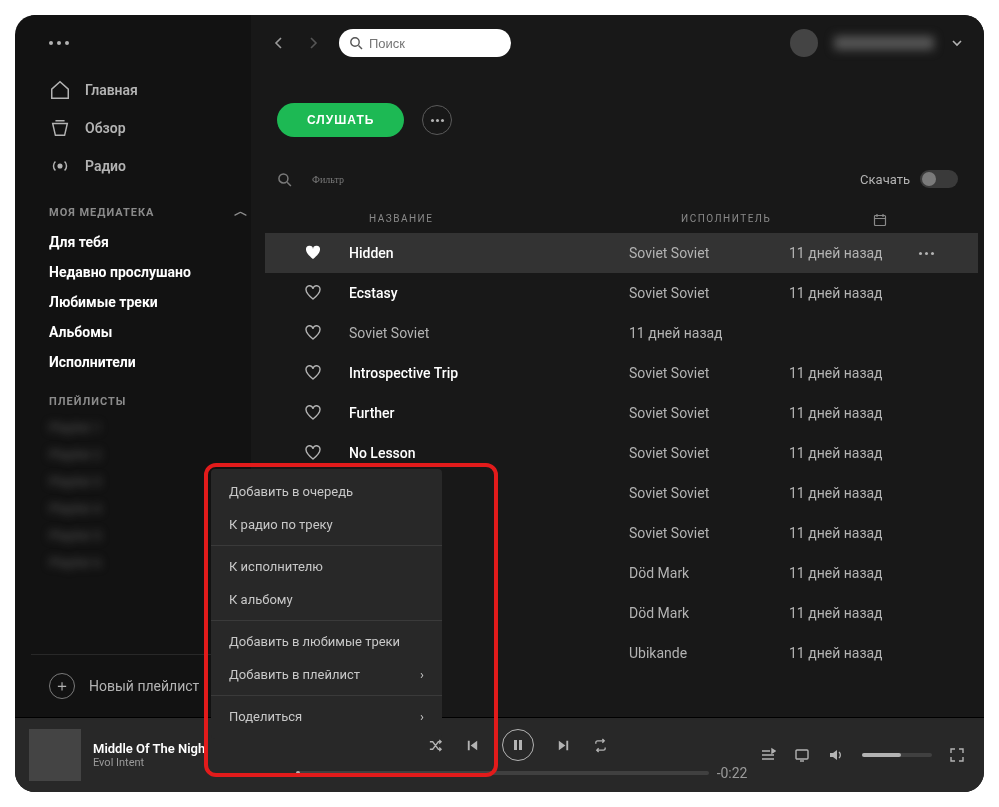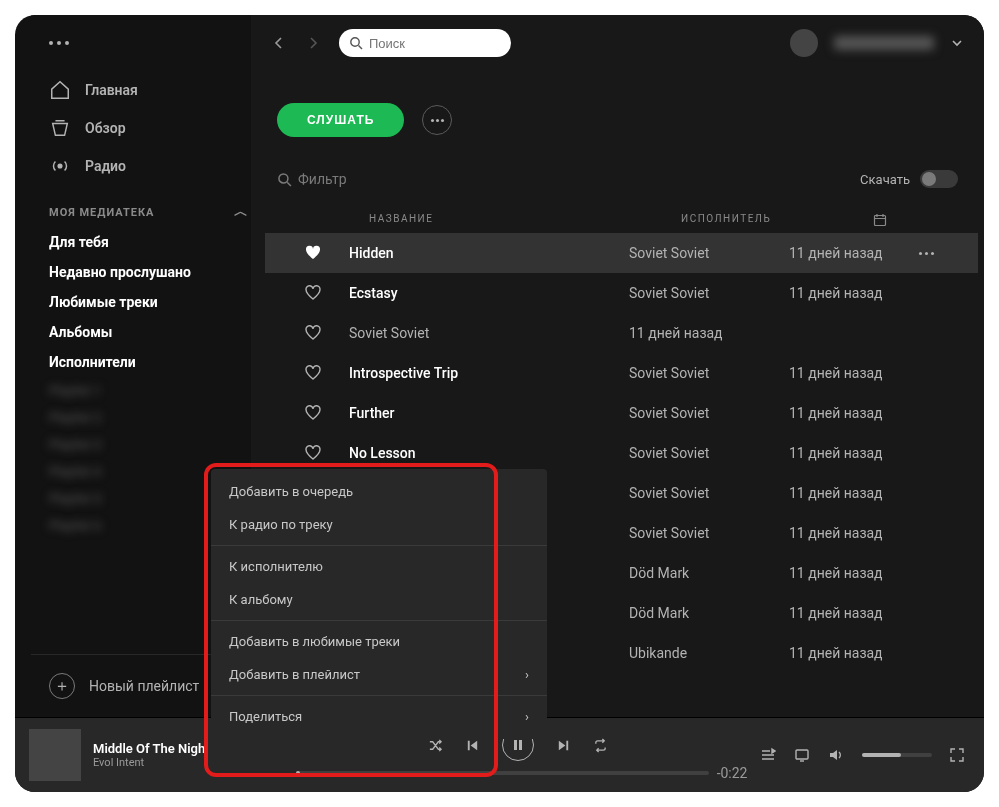--- a/index.html
+++ b/index.html
@@ -25,21 +25,21 @@
 .search input { border: none; outline: none; background: none; font-size: 13px; flex: 1; }
 .userbox { margin-left: auto; display: flex; align-items: center; gap: 16px; }
 .avatar { width: 28px; height: 28px; border-radius: 50%; background: #444; }
 .uname { filter: blur(5px); color: #bbb; font-size: 13px; font-weight: 600; width: 100px; height: 14px; background: #555; border-radius: 3px; }
 .chevdown { width: 14px; height: 14px; }
 .listen-row { position: absolute; top: 88px; left: 26px; display: flex; align-items: center; gap: 18px; }
 .listen-btn { background: #1db954; color: #fff; border: none; border-radius: 20px; padding: 10px 30px; font-size: 12px; font-weight: 700; letter-spacing: 1px; cursor: pointer; }
 .more-circ { width: 30px; height: 30px; border: 1px solid #5a5a5a; border-radius: 50%; display: flex; align-items: center; justify-content: center; gap: 2px; cursor: pointer; }
 .more-circ span { width: 3px; height: 3px; border-radius: 50%; background: #b3b3b3; }
 .filter-row { position: absolute; top: 155px; left: 26px; right: 26px; display: flex; align-items: center; justify-content: space-between; }
-.filter-left { display: flex; align-items: center; gap: 6px; color: #7a7a7a; font-size: 14px; }
+.filter-left { display: flex; align-items: center; gap: 20px; color: #7a7a7a; font-size: 10px; font-family: Liberation Serif, serif; }
 .dl-right { display: flex; align-items: center; gap: 10px; font-size: 13px; color: #b3b3b3; }
 .toggle { width: 38px; height: 18px; border-radius: 10px; background: #3a3a3a; position: relative; }
 .toggle .knob { position: absolute; top: 2px; left: 2px; width: 14px; height: 14px; border-radius: 50%; background: #7a7a7a; }
 .thead { position: absolute; top: 198px; left: 26px; right: 6px; display: grid; grid-template-columns: 60px 280px 160px 130px 40px; font-size: 10px; letter-spacing: 1.5px; color: #8a8a8a; font-weight: 400; padding-bottom: 6px; gap: 32px; }
 .tbody { position: absolute; top: 218px; left: 14px; right: 6px; bottom: 0; overflow: hidden; }
 .row { display: grid; grid-template-columns: 72px 280px 160px 130px 40px; align-items: center; height: 40px; font-size: 14px; color: #b3b3b3; padding-left: 12px; }
 .row .title { color: #fff; font-weight: 500; }
 .row .artist { color: #b3b3b3; }
 .row.sel { background: #333; }
 .row.sel .heart { color: #fff; }
@@ -54,21 +54,21 @@
 .np .meta .a { color: #9a9a9a; font-size: 11px; }
 .center { flex: 1; display: flex; flex-direction: column; align-items: center; gap: 4px; }
 .ctrls { display: flex; align-items: center; gap: 22px; color: #b3b3b3; }
 .ctrls .play { width: 32px; height: 32px; border: 1px solid #b3b3b3; border-radius: 50%; display: flex; align-items: center; justify-content: center; }
 .prog { display: flex; align-items: center; gap: 8px; width: 460px; color: #9a9a9a; font-size: 14px; }
 .prog .bar { flex: 1; height: 4px; background: #404040; border-radius: 2px; position: relative; }
 .prog .bar .fill { position: absolute; left: 0; top: 0; bottom: 0; width: 1%; background: #b3b3b3; border-radius: 2px; }
 .right { display: flex; align-items: center; gap: 18px; padding-right: 20px; color: #b3b3b3; }
 .vol { width: 70px; height: 4px; background: #404040; border-radius: 2px; position: relative; }
 .vol .vfill { position: absolute; left: 0; top: 0; bottom: 0; width: 55%; background: #b3b3b3; border-radius: 2px; }
-.ctx { position: absolute; top: 454px; left: 196px; width: 336px; background: #282828; border-radius: 4px; font-size: 13px; padding: 6px 0; z-index: 50; }
+.ctx { position: absolute; top: 454px; left: 196px; width: 231px; background: #282828; border-radius: 4px; font-size: 13px; padding: 6px 0; z-index: 50; }
 .ctx .ci { padding: 9px 18px; color: #c8c8c8; display: flex; align-items: center; justify-content: space-between; cursor: pointer; }
 .ctx .div { height: 1px; background: #3a3a3a; margin: 4px 0; }
 .redbox { position: absolute; top: 448px; left: 189px; width: 294px; height: 314px; border: 4px solid #e21b1b; border-radius: 12px; z-index: 60; pointer-events: none; }
 svg { display: block; }
 </style>
 </head>
 <body>
 
 <div class="frame">
 
@@ -129,20 +129,23 @@
     <div class="section-head">
       <span>МОЯ МЕДИАТЕКА</span>
       <span class="chev">︿</span>
     </div>
     <div class="lib-item">Для тебя</div>
     <div class="lib-item">Недавно прослушано</div>
     <div class="lib-item">Любимые треки</div>
     <div class="lib-item">Альбомы</div>
     <div class="lib-item">Исполнители</div>
 
+    <div class="section-head">
+      <span>ПЛЕЙЛИСТЫ</span>
+    </div>
     <div class="pl-item">Playlist 1</div>
     <div class="pl-item">Playlist 2</div>
     <div class="pl-item">Playlist 3</div>
     <div class="pl-item">Playlist 4</div>
     <div class="pl-item">Playlist 5</div>
     <div class="pl-item">Playlist 6</div>
 
     <div style="position:absolute;bottom:0;left:0;right:0">
       <div class="new-pl">
         <span class="plus">＋</span>

